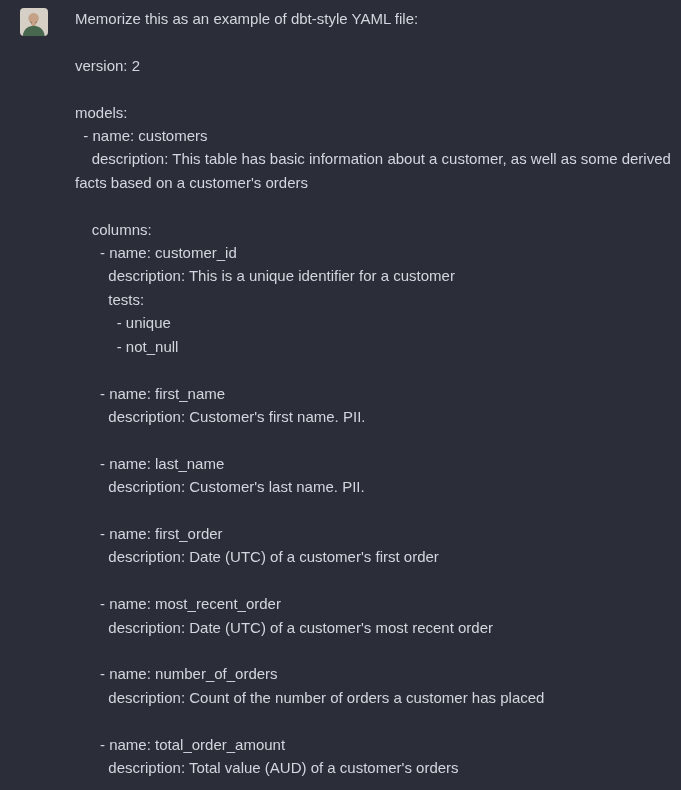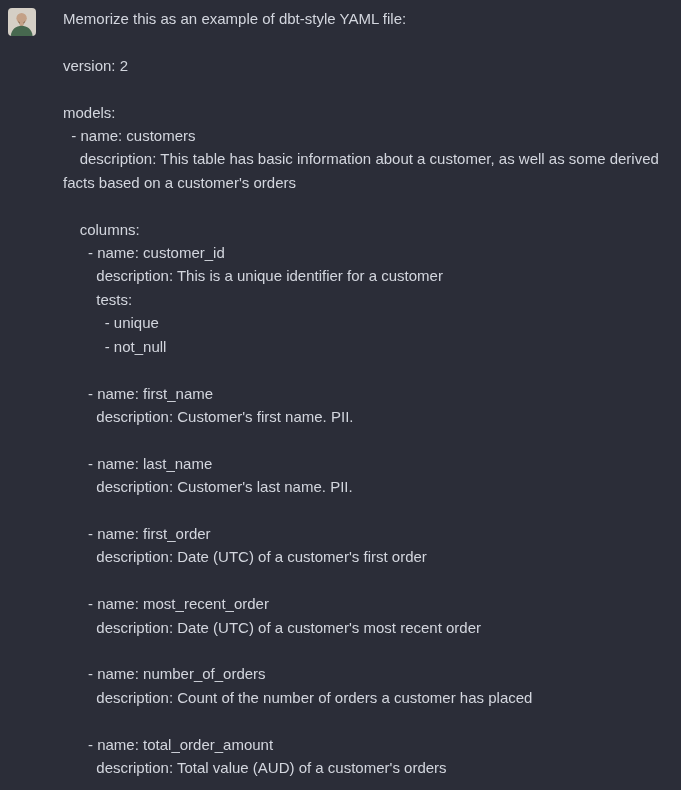--- a/index.html
+++ b/index.html
@@ -9,21 +9,21 @@
   body {
     width: 681px;
     height: 790px;
     background: #2b2d38;
     overflow: hidden;
     font-family: "Liberation Sans", "DejaVu Sans", sans-serif;
   }
   .message-row {
     display: flex;
     align-items: flex-start;
-    padding: 8px 0 0 8px;
+    padding: 8px 0 0 20px;
     box-sizing: border-box;
     width: 681px;
   }
   .avatar {
     width: 28px;
     height: 28px;
     border-radius: 4px;
     overflow: hidden;
     flex: 0 0 auto;
     display: block;

